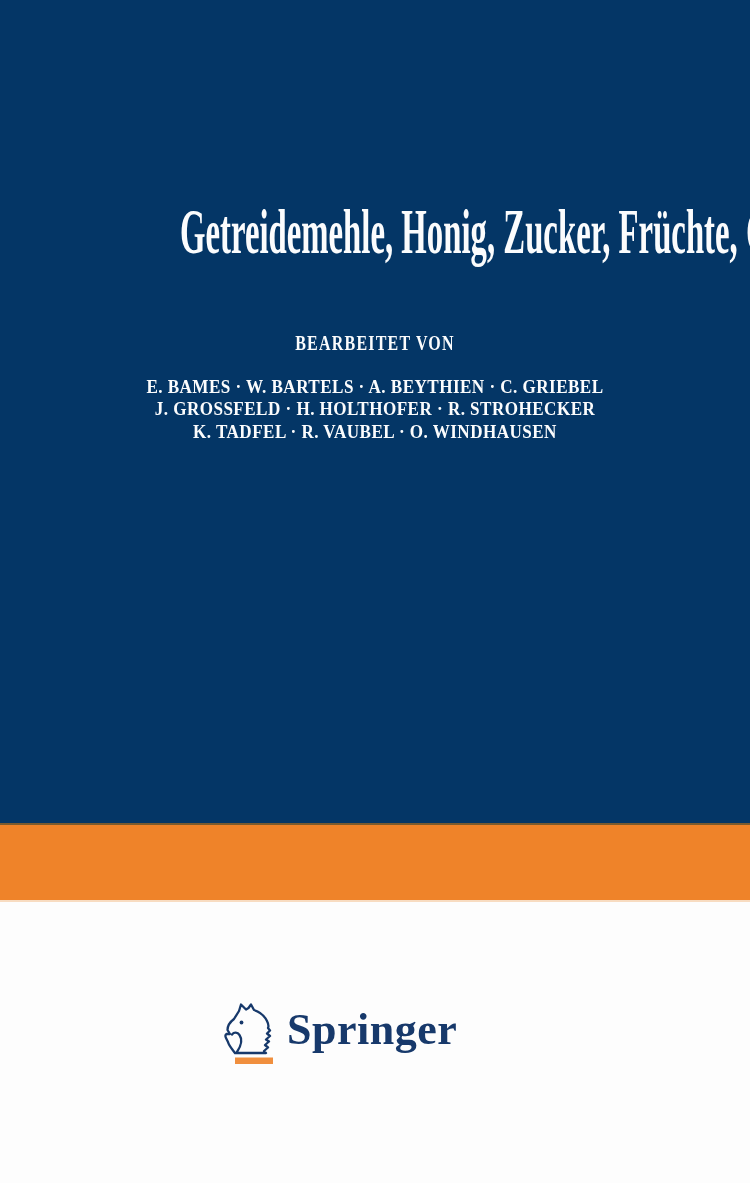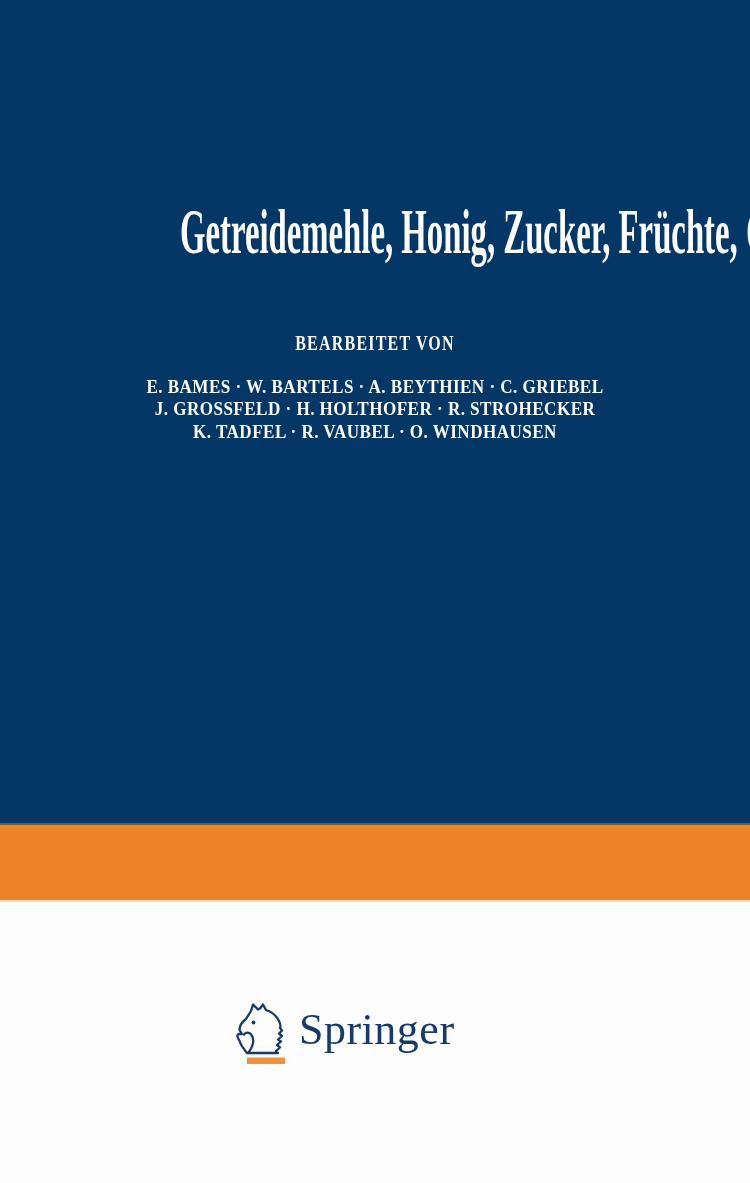--- a/index.html
+++ b/index.html
@@ -46,21 +46,21 @@
     box-sizing:border-box;
     background:var(--orange);
     border-top:2px solid var(--stripe_top_edge);
     border-bottom:2px solid var(--stripe_bottom_edge);
   }
   .bottom-panel{
     position:absolute; top:902px; left:0; width:750px; height:281px;
     background:var(--panel_white);
   }
   .publisher-logo{
-    position:absolute; left:236px; top:1002px; width:230px; height:64px;
+    position:absolute; left:224px; top:1002px; width:230px; height:64px;font-weight:bold;
   }
   .horse-svg{ position:absolute; left:0; top:0; }
   .logo-text{
     position:absolute; left:63px; top:3px;
     font-size:44px; line-height:50px; letter-spacing:0.5px;
     color:var(--logo_navy);
   }
 </style>
 </head>
 <body>

